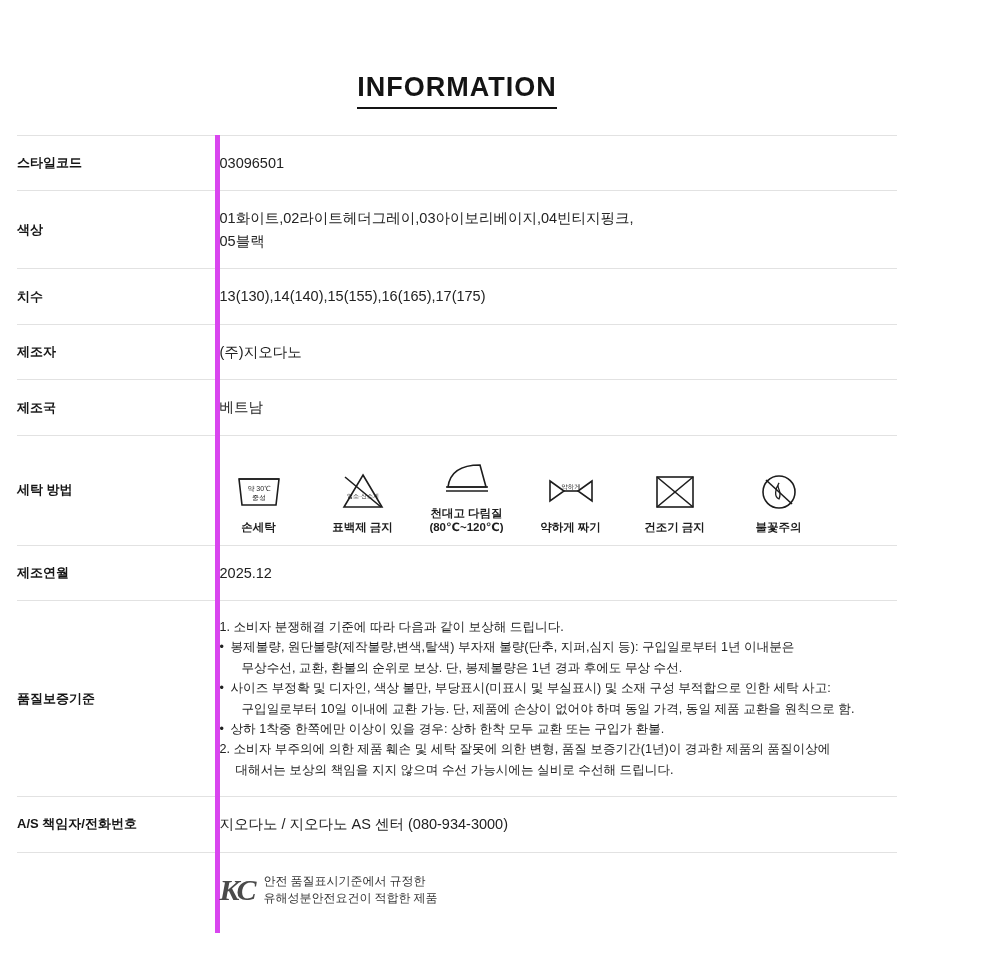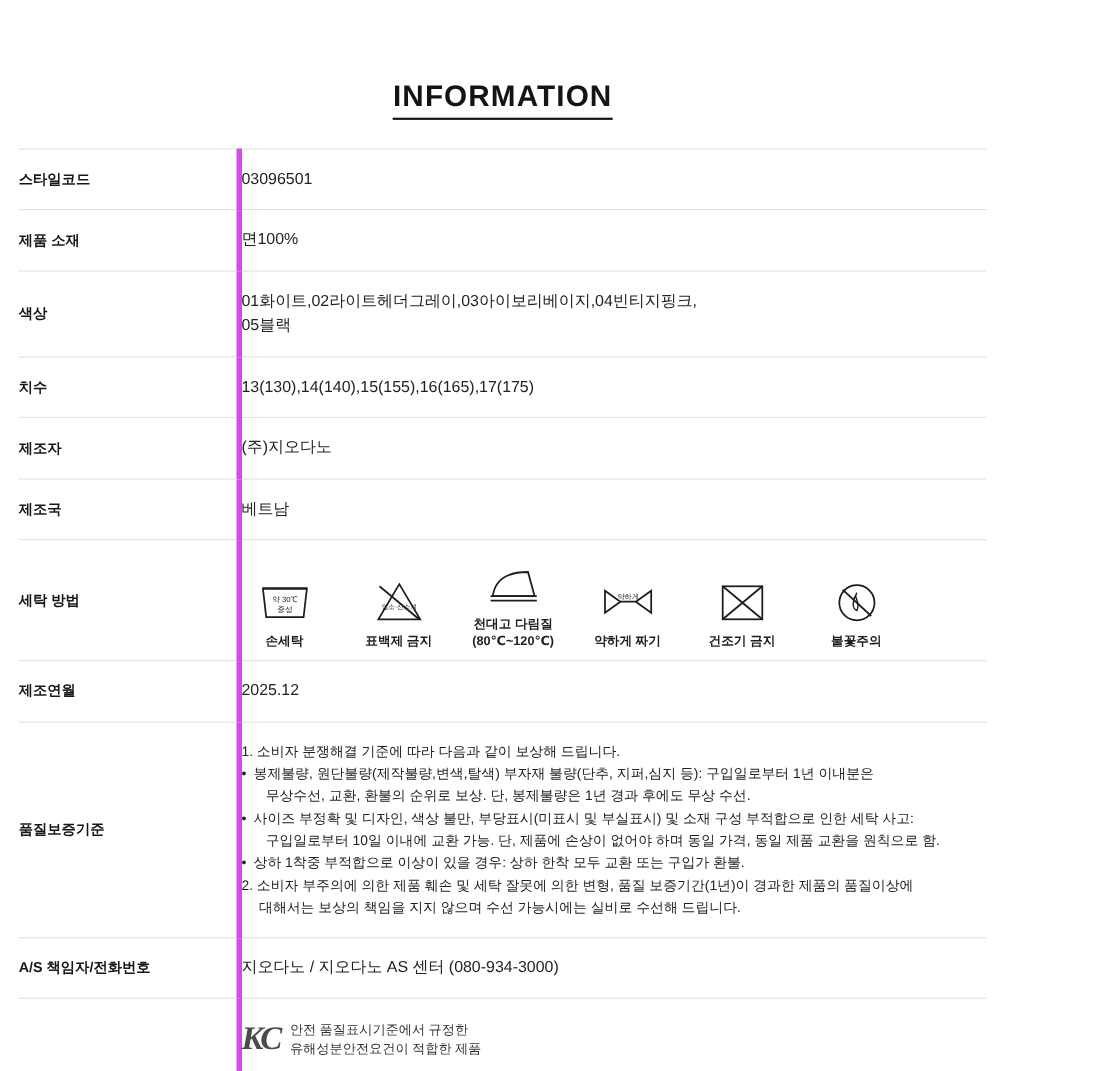--- a/index.html
+++ b/index.html
@@ -147,24 +147,20 @@
     <div class="title">INFORMATION</div>
   </div>
 
   <table class="info">
     <tbody>
       <tr>
         <td class="label">스타일코드</td>
         <td class="value">03096501</td>
       </tr>
 
-      <tr>
-        <td class="label">제품 소재</td>
-        <td class="value">면100%</td>
-      </tr>
 
       <tr>
         <td class="label">색상</td>
         <td class="value">
           <span class="val-line">01화이트,02라이트헤더그레이,03아이보리베이지,04빈티지핑크,</span>
           <span class="val-line">05블랙</span>
         </td>
       </tr>
 
       <tr>
@@ -267,21 +263,21 @@
 
       <tr>
         <td class="label">품질보증기준</td>
         <td class="value">
           <div class="guarantee">
             <span class="g-num">1.  소비자 분쟁해결 기준에 따라 다음과 같이 보상해 드립니다.</span>
             <span class="g-bullet">봉제불량, 원단불량(제작불량,변색,탈색) 부자재 불량(단추, 지퍼,심지 등): 구입일로부터 1년 이내분은</span>
             <span class="g-sub">무상수선, 교환, 환불의 순위로 보상. 단, 봉제불량은 1년 경과 후에도 무상 수선.</span>
             <span class="g-bullet">사이즈 부정확 및 디자인, 색상 불만, 부당표시(미표시 및 부실표시) 및 소재 구성 부적합으로 인한 세탁 사고:</span>
             <span class="g-sub">구입일로부터 10일 이내에 교환 가능. 단, 제품에 손상이 없어야 하며 동일 가격, 동일 제품 교환을 원칙으로 함.</span>
-            <span class="g-bullet">상하 1착중 부적합으로 이상이 있을 경우: 상하 한착 모두 교환 또는 구입가 환불.</span>
+            <span class="g-bullet">상하 1착중 한쪽에만 이상이 있을 경우: 상하 한착 모두 교환 또는 구입가 환불.</span>
             <span class="g-num">2.  소비자 부주의에 의한 제품 훼손 및 세탁 잘못에 의한 변형, 품질 보증기간(1년)이 경과한 제품의 품질이상에</span>
             <span class="g-num-sub">대해서는 보상의 책임을 지지 않으며 수선 가능시에는 실비로 수선해 드립니다.</span>
           </div>
         </td>
       </tr>
 
       <tr>
         <td class="label">A/S 책임자/전화번호</td>
         <td class="value">지오다노 / 지오다노 AS 센터 (080-934-3000)</td>
       </tr>

